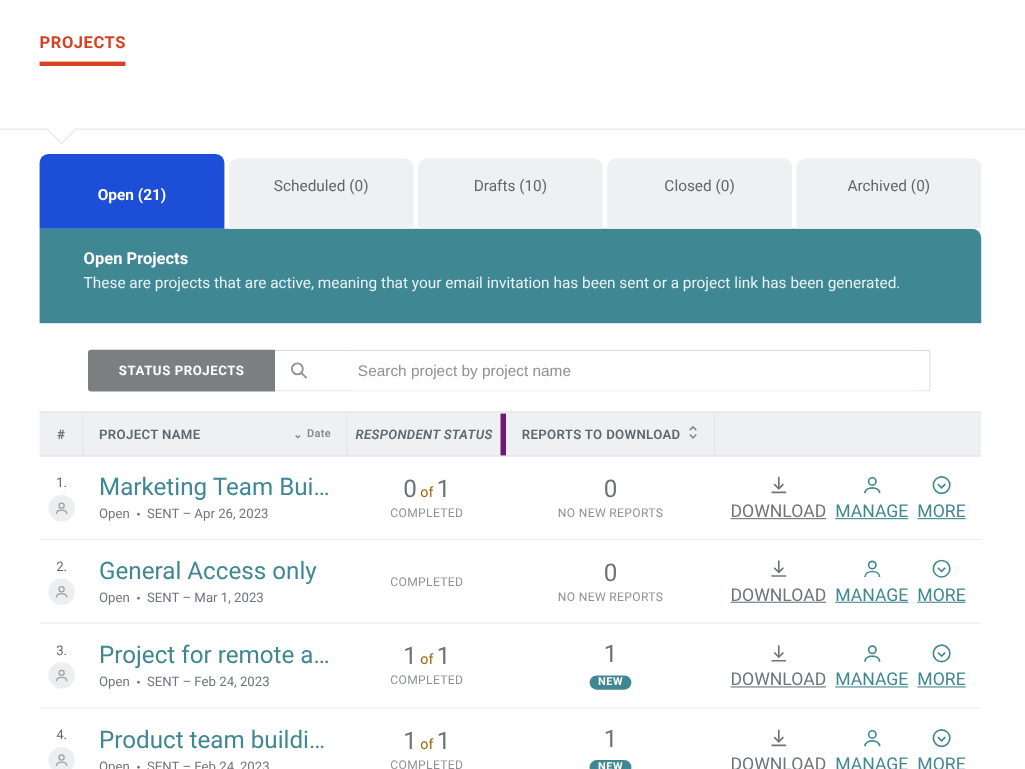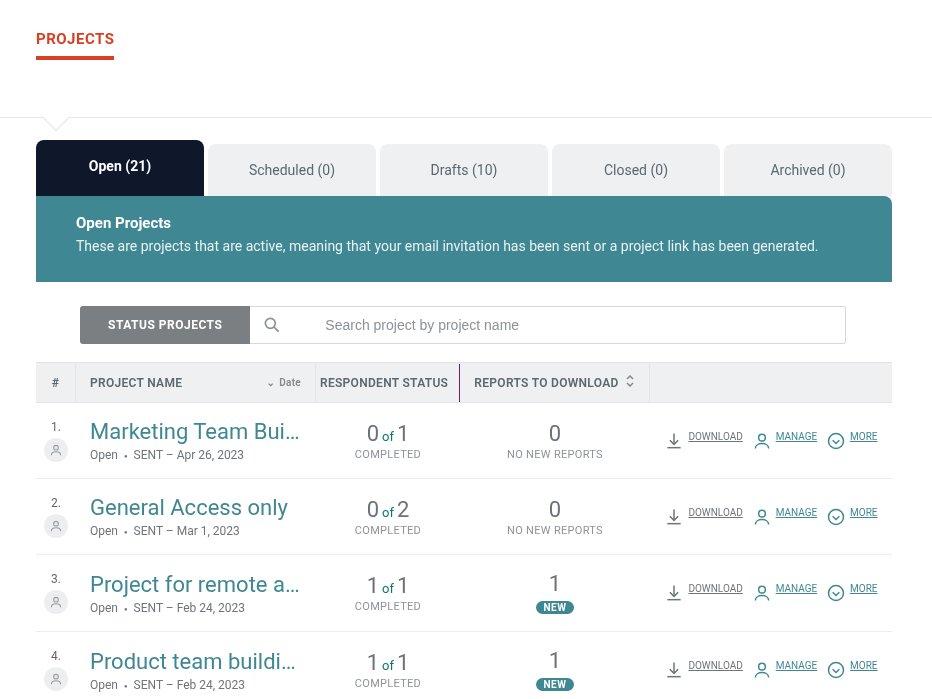--- a/index.html
+++ b/index.html
@@ -61,24 +61,24 @@
     flex: 1;
     background: #eef0f1;
     color: #5c6870;
     font-size: 14px;
     text-align: center;
     padding: 18px 8px;
     border-radius: 8px 8px 0 0;
     cursor: pointer;
   }
   .view-tab.active {
-    background: #0f172a;
+    background: #1d4ed8;
     color: #fff;
     font-weight: 700;
-    padding-top: 18px;
+    padding-top: 30px;
     padding-bottom: 22px;
     margin-top: -4px;
   }
   .banner {
     background: #3f8793;
     color: #fff;
     padding: 18px 40px 28px 40px;
     border-radius: 0 8px 0 0;
   }
   .banner h3 {
@@ -136,21 +136,21 @@
     border-top: 1px solid #e2e5e7;
     border-bottom: 1px solid #e2e5e7;
     font-size: 12px;
     color: #5c6870;
     font-weight: 600;
     letter-spacing: 0.3px;
   }
   .col-num { width: 40px; text-align: center; padding: 12px 0; border-right: 1px solid #e2e5e7; }
   .col-name { width: 240px; padding: 12px 14px; border-right: 1px solid #e2e5e7; display:flex; align-items:center; justify-content:space-between; }
   .col-name .date-sort { font-size: 10px; color:#888; display:flex; align-items:center; gap:4px; }
-  .col-resp { width: 144px; text-align: left; padding: 12px 4px; border-right: 1px solid #701a75; }
+  .col-resp { width: 144px; text-align: center; padding: 12px 4px; border-right: 5px solid #701a75; font-style: italic; }
   .col-reports { width: 190px; text-align: center; padding: 12px 4px; border-right: 1px solid #e2e5e7; display:flex; align-items:center; justify-content:center; gap:6px;}
   .col-actions { flex: 1; text-align: center; padding: 12px 4px; }
 
   .rows-area {
     max-height: 320px;
     overflow-y: auto;
   }
   .rows-area::-webkit-scrollbar { width: 10px; }
   .rows-area::-webkit-scrollbar-track { background: #f4f5f6; }
   .rows-area::-webkit-scrollbar-thumb { background: #c6cace; border-radius: 5px; }
@@ -177,21 +177,21 @@
     display:flex; align-items:center; justify-content:center;
     color:#9aa1a6;
   }
   .row-name-cell { width: 240px; padding: 0 14px; }
   .proj-title { color: #3f8793; font-size: 22px; font-weight: 400; white-space: nowrap; overflow:hidden; text-overflow:ellipsis; }
   .proj-meta { font-size: 12px; color: #6d757b; margin-top: 4px; }
   .dot-sep { margin: 0 6px; font-size: 6px; vertical-align: middle; }
 
   .row-resp-cell { width: 144px; text-align: center; }
   .count-line { font-size: 22px; color: #6b7278; }
-  .count-line .of { font-size: 13px; margin: 0 3px; color:#0f766e;text-align:center; }
+  .count-line .of { font-size: 13px; margin: 0 3px; color:#a16207;text-align:center; }
   .sub-label { font-size: 11px; color: #8d9399; letter-spacing: 0.3px; margin-top:2px; }
 
   .row-reports-cell { width: 190px; text-align:center; }
   .new-badge {
     display:inline-block;
     background:#3f8793;
     color:#fff;
     font-size:10px;
     font-weight:700;
     padding:1px 8px;
@@ -201,23 +201,24 @@
   }
 
   .row-actions-cell {
     flex:1;
     display:flex;
     justify-content: space-around;
     padding: 0 10px;
   }
   .action-item {
     display:flex;
-    align-items:flex-start;
+    flex-direction:column;
+    align-items:center;
     gap:4px;
-    font-size:10px;
+    font-size:16px;
     cursor:pointer;
     text-decoration: underline;
   }
   .action-item.dl { color:#6d757b; }
   .action-item.teal { color:#3f8793; }
   .action-item svg { display:block; }
 
   .sort-caret { font-size:10px; color:#888; }
   .sort-double { color:#888; }
 </style>
@@ -337,21 +338,20 @@
               <circle cx="12" cy="8" r="4"></circle>
               <path d="M4 21c0-4 4-6 8-6s8 2 8 6"></path>
             </svg>
           </span>
         </div>
         <div class="row-name-cell">
           <div class="proj-title">General Access only</div>
           <div class="proj-meta"><span>Open</span><span class="dot-sep">●</span><span>SENT – Mar 1, 2023</span></div>
         </div>
         <div class="row-resp-cell">
-          <div class="count-line"><span>0</span><span class="of">of</span><span>2</span></div>
           <div class="sub-label">COMPLETED</div>
         </div>
         <div class="row-reports-cell">
           <div class="count-line">0</div>
           <div class="sub-label">NO NEW REPORTS</div>
         </div>
         <div class="row-actions-cell">
           <div class="action-item dl">
             <span>
               <svg width="20" height="20" viewBox="0 0 24 24" fill="none" stroke="currentColor" stroke-width="1.8">

